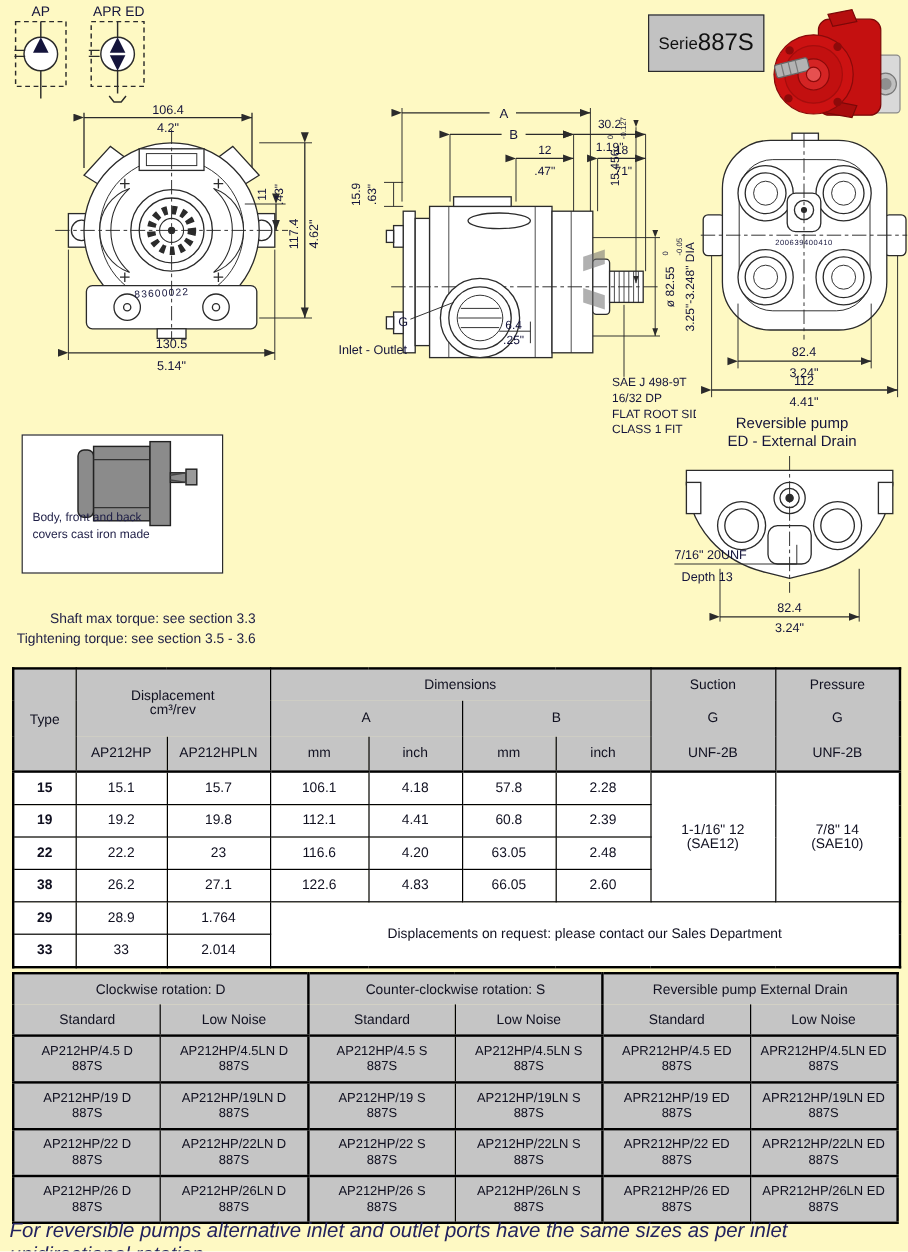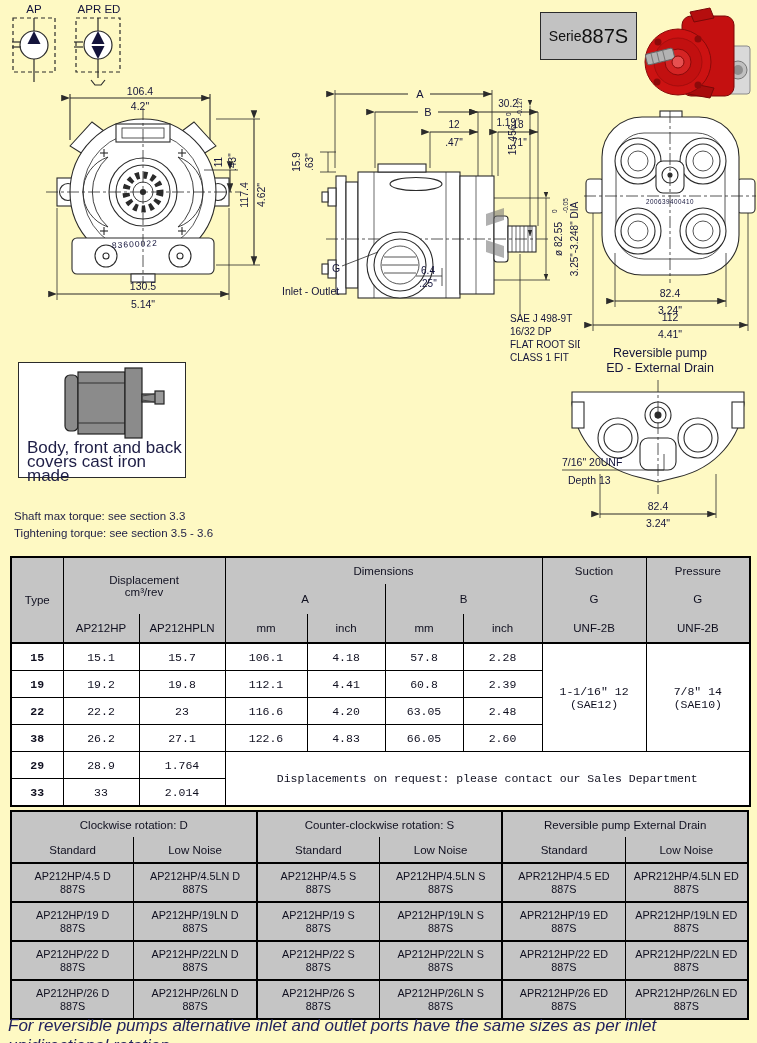--- a/index.html
+++ b/index.html
@@ -14,44 +14,44 @@
   .serie-box {
     position:absolute; left:540px; top:12px; width:95px; height:46px;
     background:#c2c2c2; border:1.5px solid #2b2b2b;
     display:flex; flex-direction:row; align-items:center; justify-content:center;
     color:#111;
   }
   .serie-box .l1 { font-size:14px; line-height:16px; }
   .serie-box .l2 { font-size:20px; line-height:22px; }
 
   
-  .notes { position:absolute; left:14px; top:508px; font-size:11.5px; line-height:17px; color:#1e1e46; }
+  .notes { position:absolute; left:14px; top:508px; font-size:11.5px; line-height:17px; color:#1e1e46;text-align:right; }
   .footer-note { position:absolute; left:8px; top:1016px; font-size:17px; color:#23235e;font-style:italic; }
 
   
   .cast-box {
     position:absolute; left:18px; top:362px; width:166px; height:114px;
     border:1.5px solid #2b2b2b; background:#fff;
   }
-  .cast-box .txt { position:absolute; left:8px; top:78px; font-size:17px; line-height:14px; color:#1e1e46; }
+  .cast-box .txt { position:absolute; left:8px; top:62px; font-size:10px; line-height:14px; color:#1e1e46; }
 
   
   table.spec {
     position:absolute; left:10px; top:556px; width:739px;
     border-collapse:collapse; table-layout:fixed;
     font-size:11.5px; color:#101020; border:2px solid #000;
   }
   table.spec td { border:1px solid #000; text-align:center; vertical-align:middle; padding:0; }
   table.spec td.h { background:#c5c5c5; }
   table.spec td.nbb { border-bottom-style:hidden; }
   table.spec tr.hr3 td, table.spec td.hbot { border-bottom:2px solid #000; }
   table.spec tr.hr1 td { height:26px; }
   table.spec tr.hr2 td { height:30px; }
   table.spec tr.hr3 td { height:28px; }
-  table.spec tr.br td { height:26px; background:#fff;font-family:Liberation Mono, monospace; }
+  table.spec tr.br td { height:26px; background:#fff; }
   table.spec td.tcol { font-weight:bold; }
   table.spec .stack3 { display:flex; flex-direction:column; height:84px; }
   table.spec .stack3 > div { display:flex; align-items:center; justify-content:center; }
   table.spec .stack3 > div:nth-child(1){ height:26px;text-align:center; }
   table.spec .stack3 > div:nth-child(2){ height:30px; }
   table.spec .stack3 > div:nth-child(3){ height:28px; }
 
   
   table.ord {
     position:absolute; left:10px; top:810px; width:739px;

